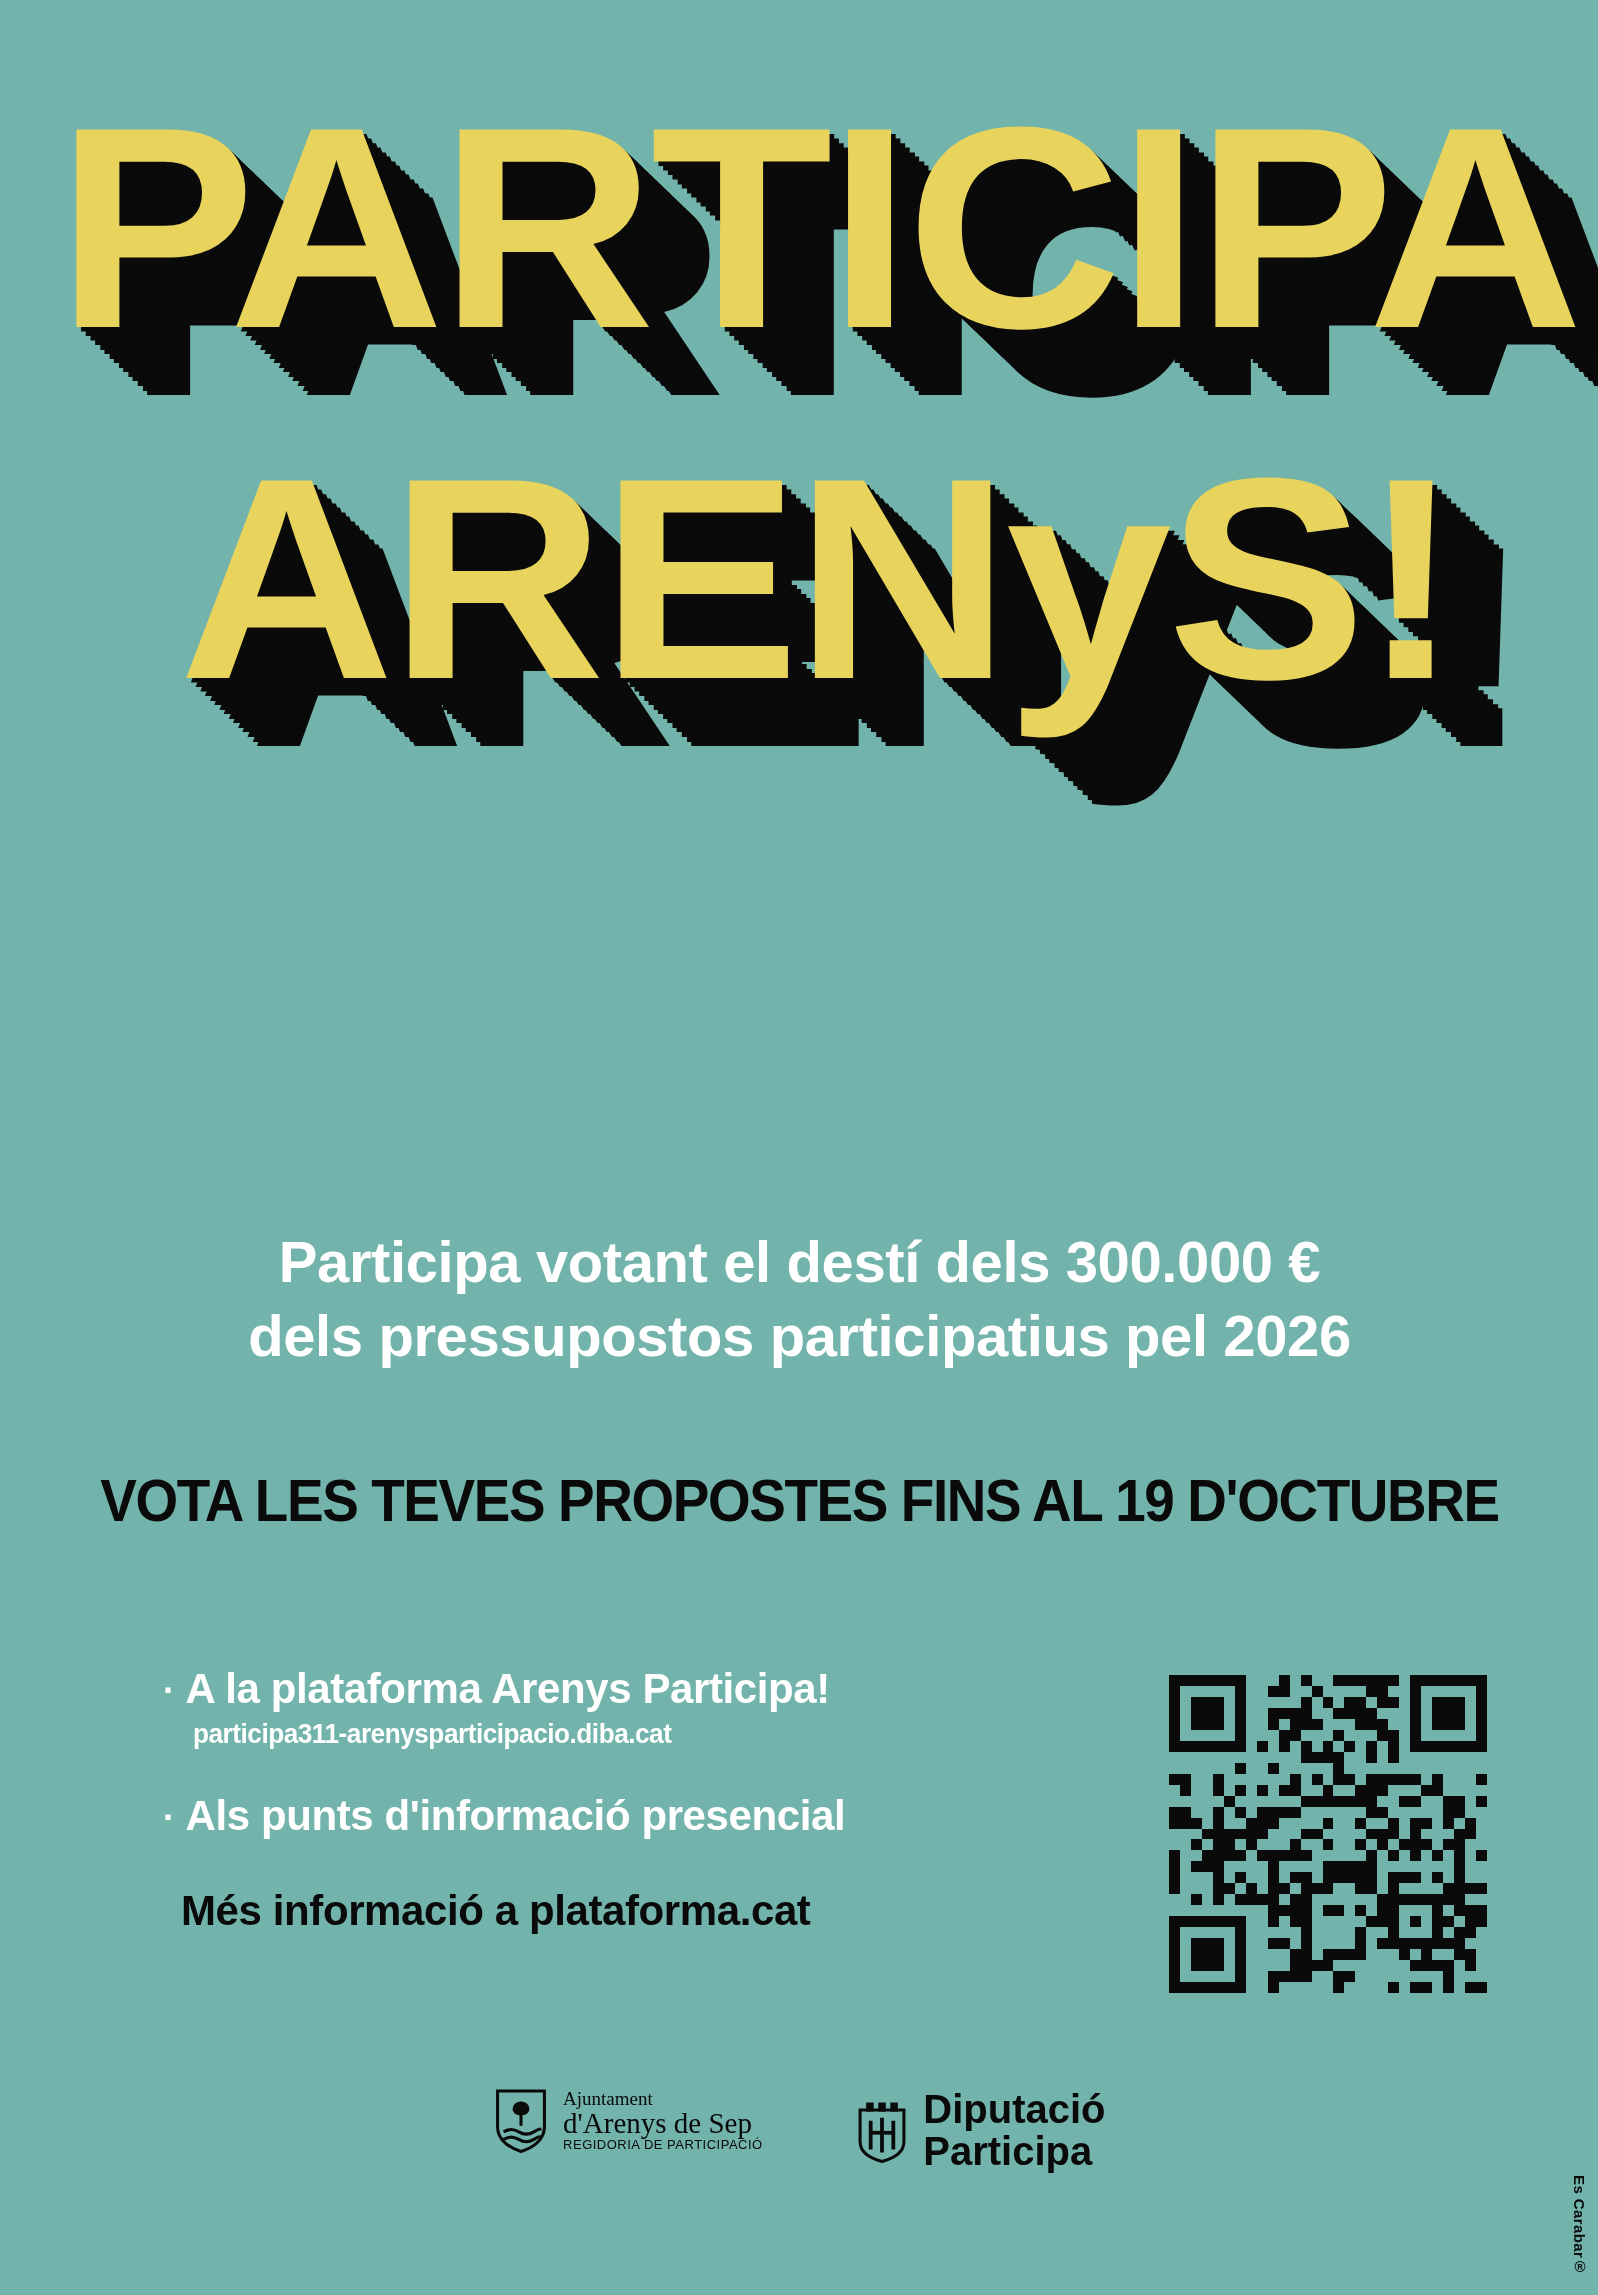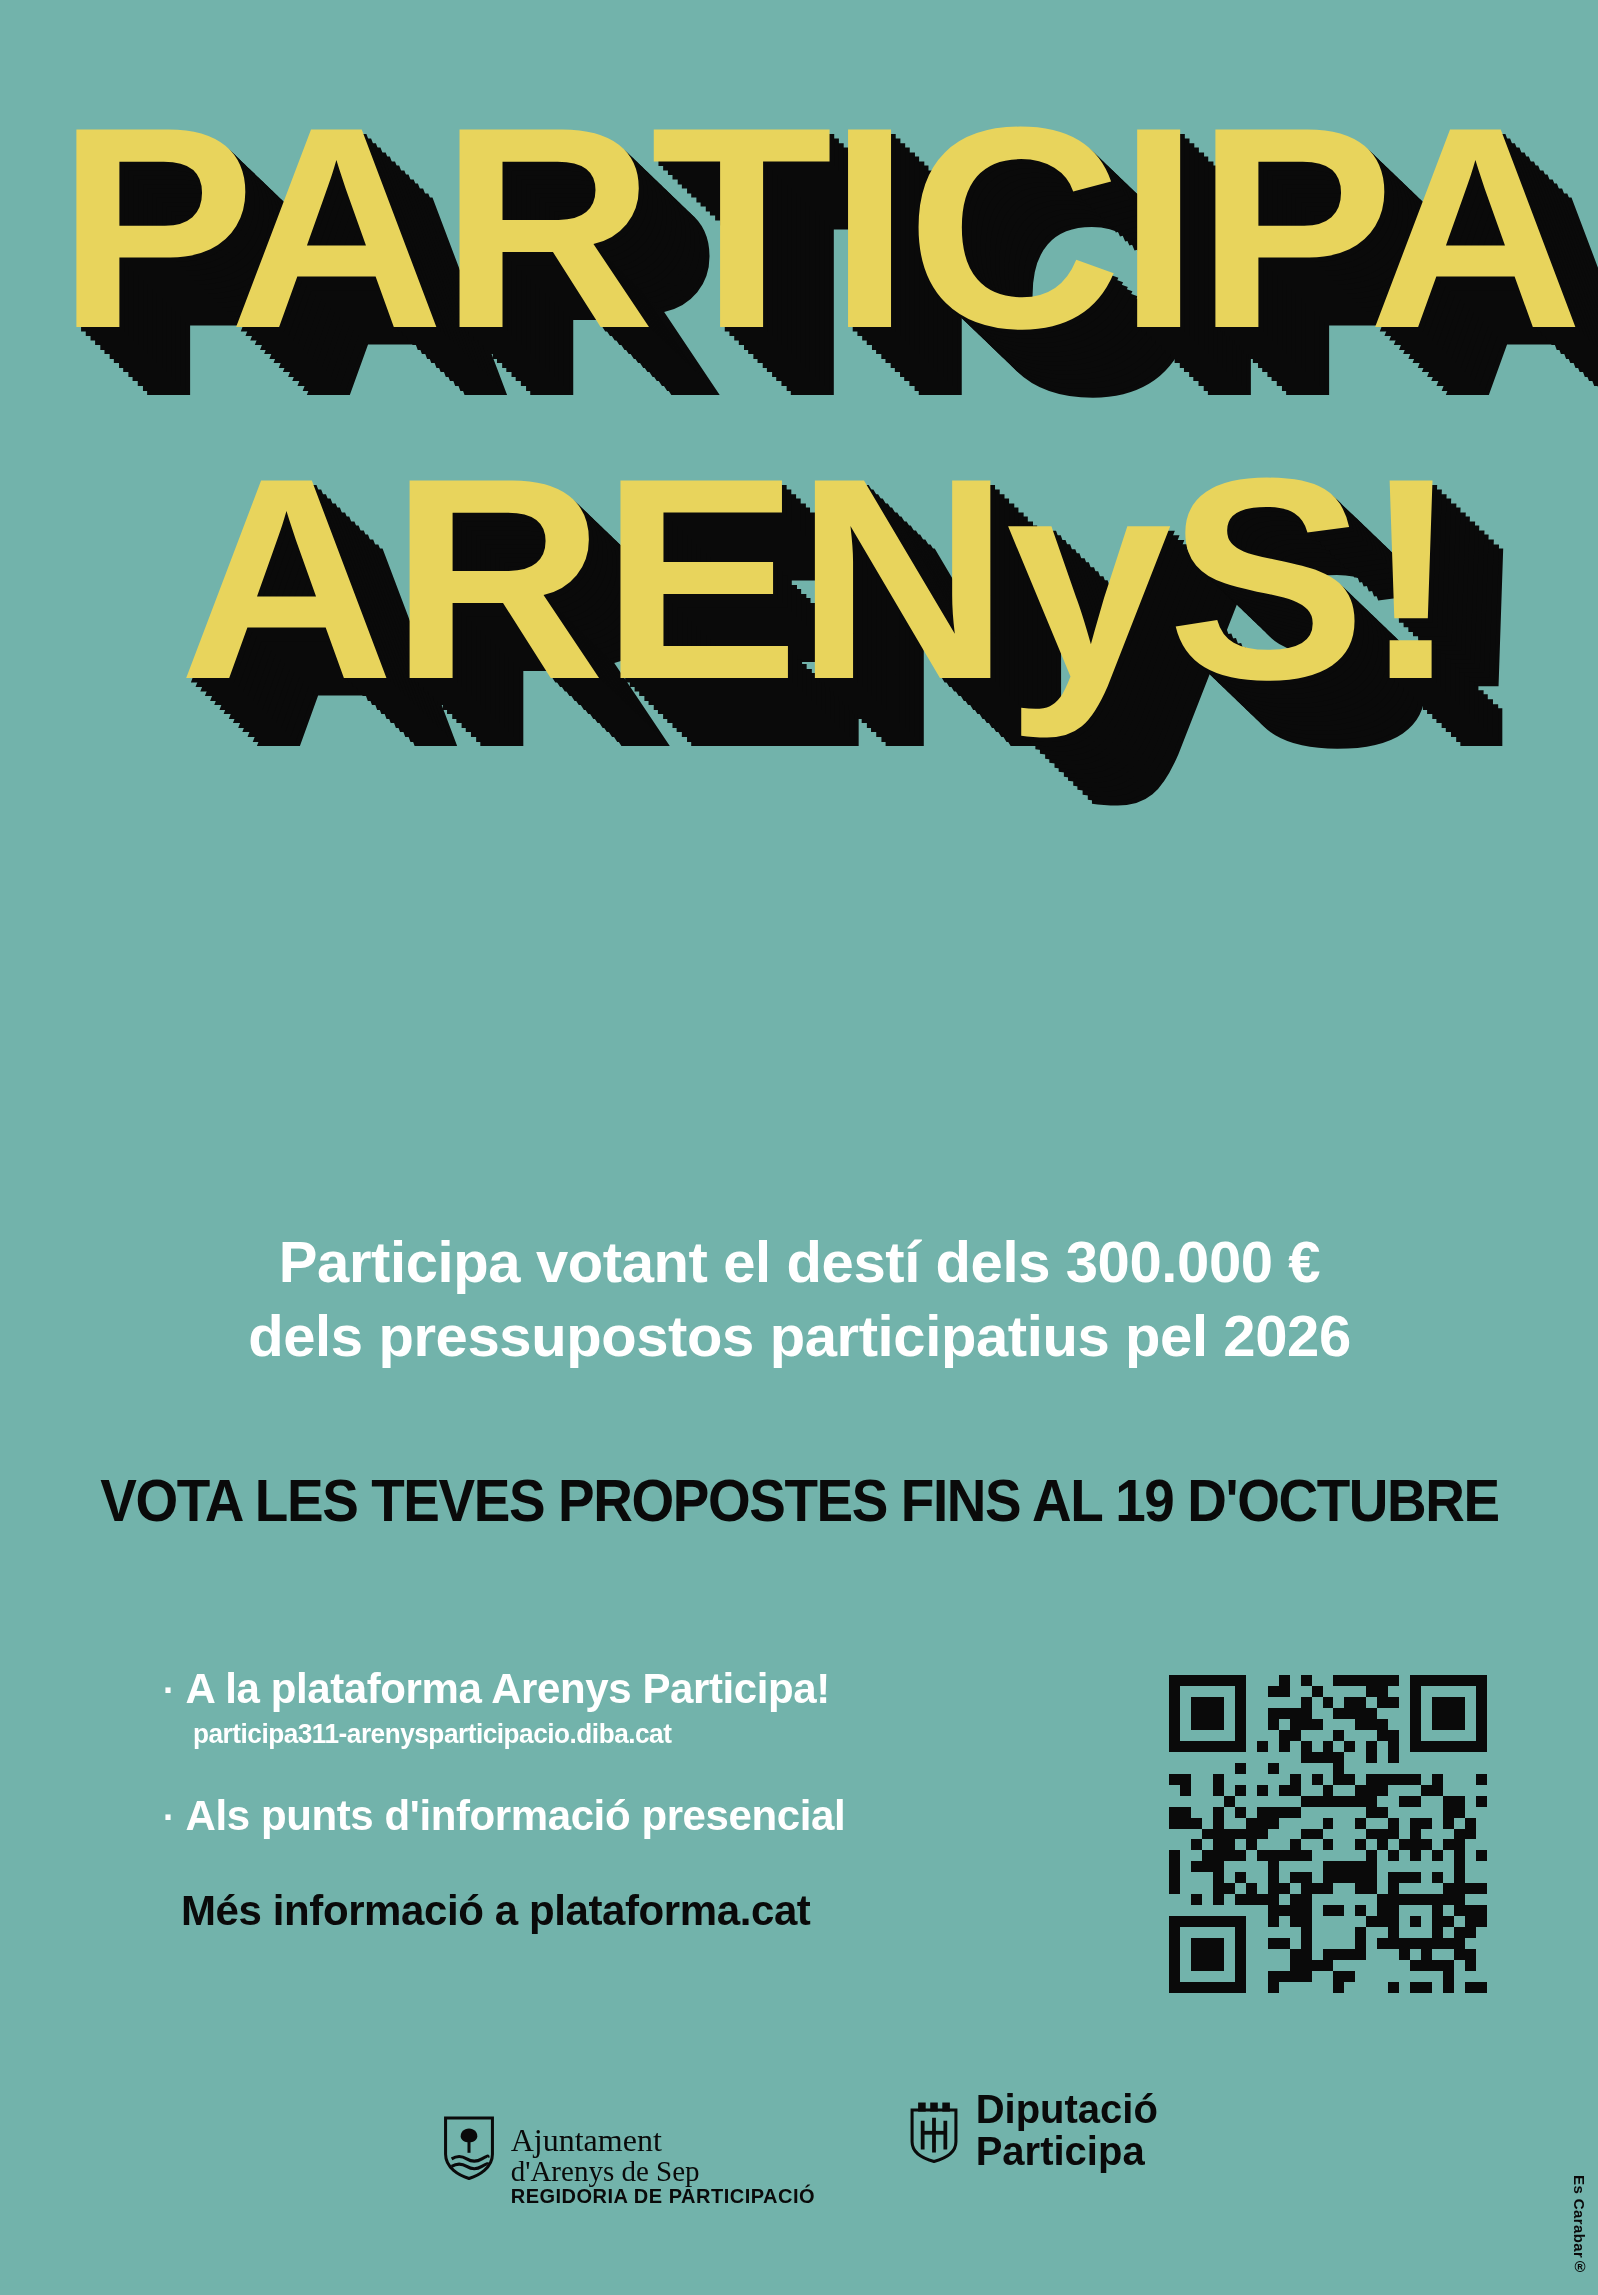--- a/index.html
+++ b/index.html
@@ -193,30 +193,29 @@
   .crest {
     width: 56px;
     height: 65px;
   }
   .logo-text-ajt {
     color: #0a0a0a;
     line-height: 1.02;
   }
   .logo-text-ajt .l1 {
     font-family: "Liberation Serif", serif;
-    font-size: 32px;
-    margin-top: 36px;
+    font-size: 19px;
   }
   .logo-text-ajt .l2 {
     font-family: "Liberation Serif", serif;
     font-size: 29px;
   }
   .logo-text-ajt .l3 {
-    font-size: 20px;
-    font-weight: bold;
+    font-size: 13px;
+    font-weight: normal;
     letter-spacing: 0.5px;
     margin-top: 0;
   }
   .logo-text-dip {
     color: #0a0a0a;
     line-height: 1.06;
     font-size: 40px;
     font-weight: bold;
   }
 

